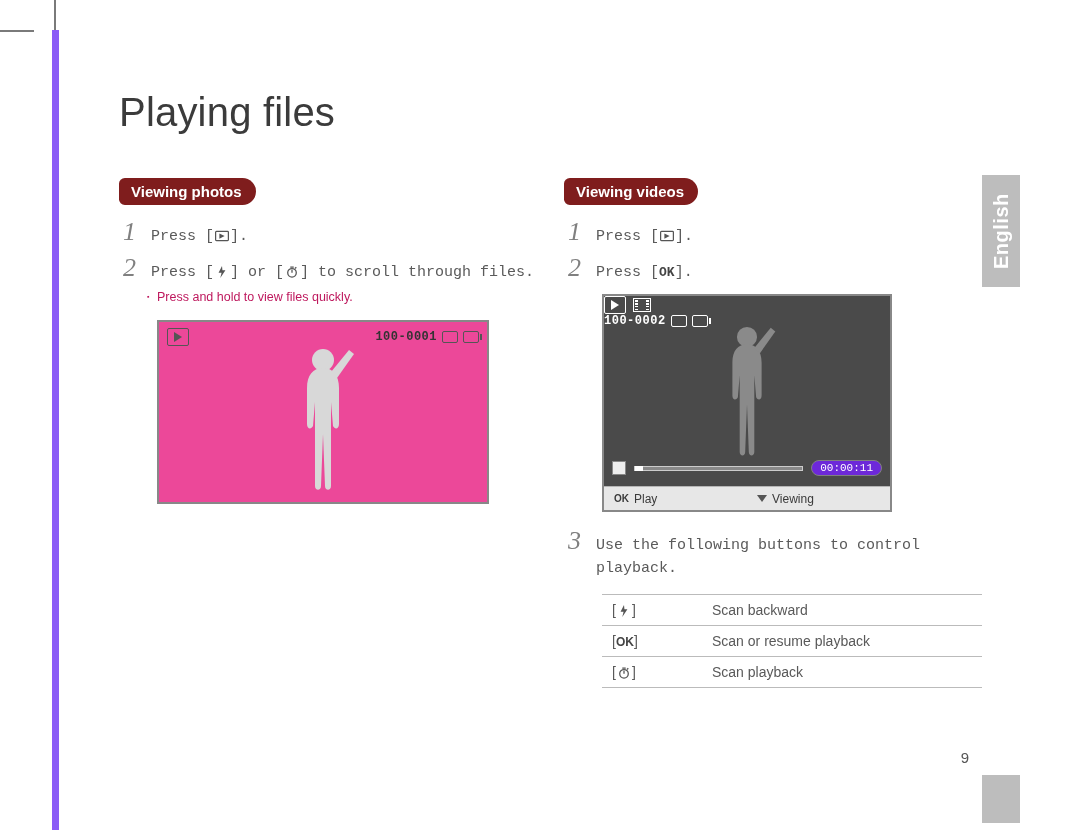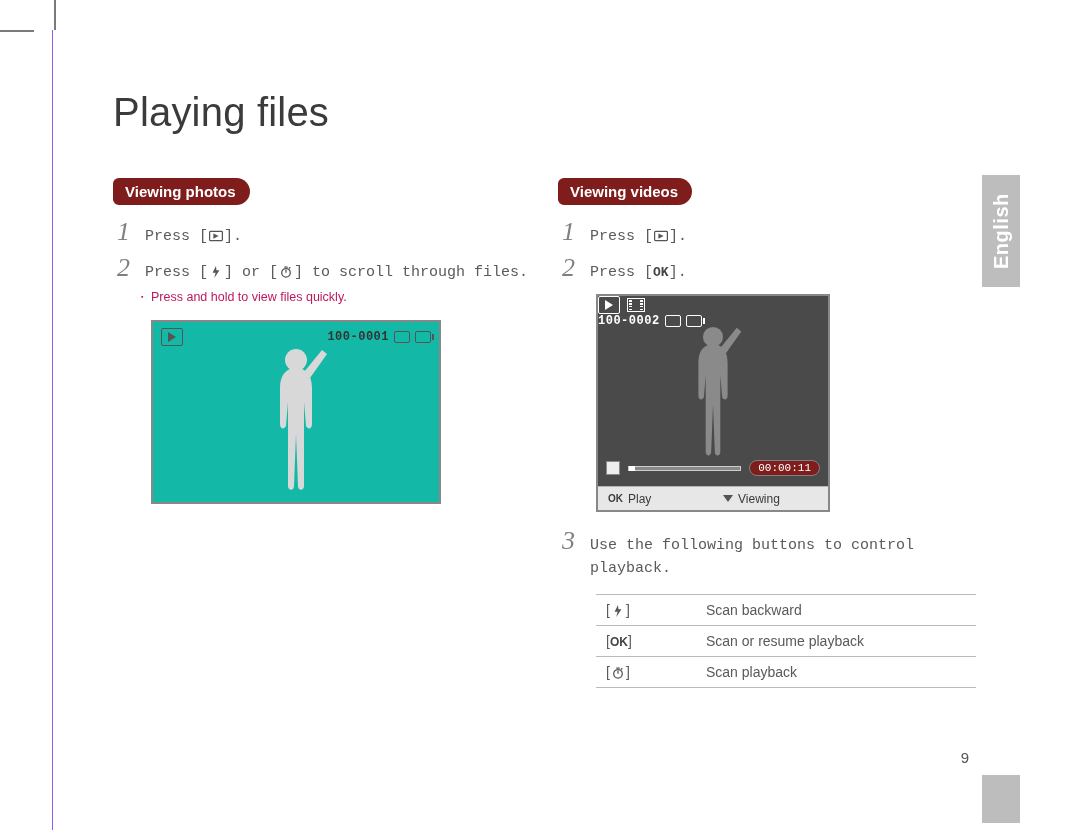--- a/index.html
+++ b/index.html
@@ -20,21 +20,21 @@
   .crop-top {
     position: absolute;
     left: 0; top: 30px;
     width: 34px; height: 2px;
     background: #7a7a7a;
   }
   .page {
     position: absolute;
     left: 52px; top: 30px;
     width: 995px; height: 800px;
-    border-left: 1px solid #8b5cf6;
+    border-left: 7px solid #8b5cf6;
   }
   .page-title {
     position: absolute;
     left: 60px; top: 60px;
     font-size: 40px;
     font-weight: 400;
     color: #3b3b3b;
     letter-spacing: 0.2px;
   }
   .lang-tab {
@@ -111,23 +111,23 @@
     align-items: center;
     justify-content: center;
     vertical-align: -2px;
     padding: 0 1px;
   }
   svg.inline { width: 14px; height: 12px; }
 
   
   .lcd {
     margin: 16px 0 0 38px;
-    width: 290px;
+    width: 332px;
     border: 2px solid #888;
-    background: #14b8a6;
+    background: #ec4899;
     position: relative;
   }
   .lcd-photo { height: 184px; }
   .lcd .topbar {
     position: absolute;
     top: 6px; left: 8px; right: 8px;
     display: flex;
     justify-content: space-between;
     align-items: center;
   }
@@ -169,21 +169,21 @@
   }
   .silhouette {
     position: absolute;
     left: 50%; bottom: 10px;
     transform: translateX(-50%);
   }
 
   
   .lcd-video-frame {
     margin: 10px 0 0 38px;
-    width: 234px;
+    width: 290px;
     border: 2px solid #888;
   }
   .lcd-video {
     height: 190px;
     background: #4a4a4a;
     color: #fff;
     position: relative;
   }
   .lcd-video .topbar { top: 7px; }
   .lcd-video .play-badge { border-color:#fff; }
@@ -213,21 +213,21 @@
   .progress{
     flex:1; height:5px; border:1px solid #ccc; background:#888; position:relative;
   }
   .progress::after{
     content:""; position:absolute; left:0; top:-1px; bottom:-1px;
     width: 5%; background:#fff;
   }
   .time-pill{
     font-size:11px; color:#fff;
     border:1px solid #808080;
-    background:#7f1d1d;
+    background:#6d28d9;
     border-radius: 9px;
     padding: 1px 8px;
     font-family:'Courier New',monospace;
   }
   .lcd-footer{
     background:#e7e7e7;
     height:24px;
     border-top:1px solid #b5b5b5;
     display:flex;
     font-size:12px;

